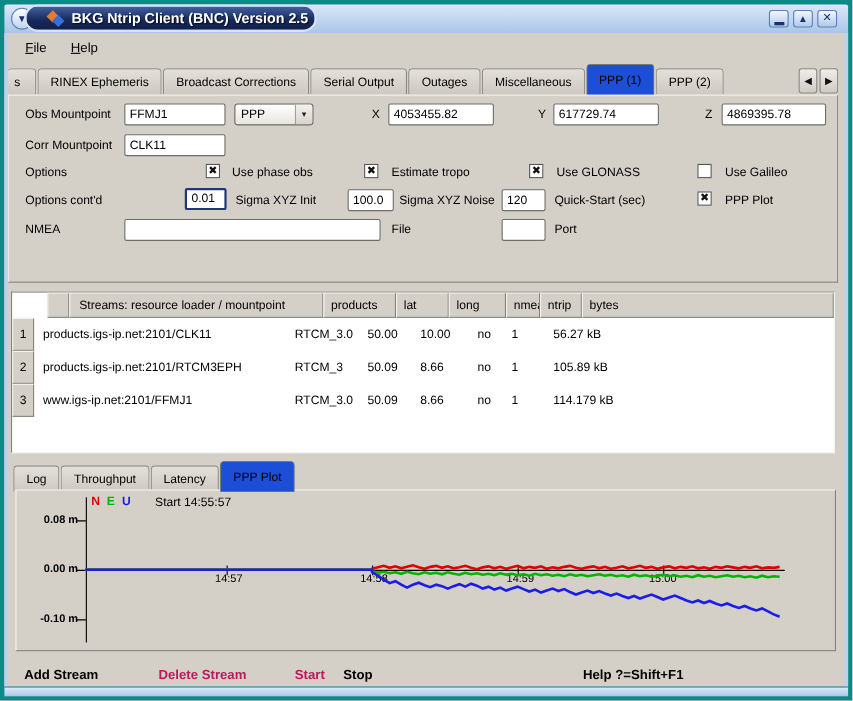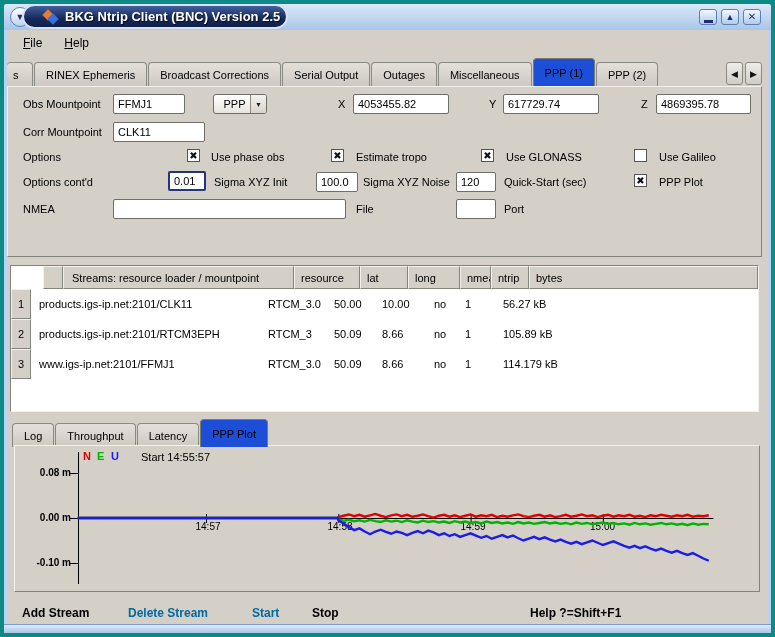--- a/index.html
+++ b/index.html
@@ -76,22 +76,22 @@
     background: #d4d0c8; z-index: 2;
     border: 1px solid; border-color: #f3f1ec #84847e #84847e #f3f1ec;
   }
   .flabel { position: absolute; white-space: nowrap; }
   .tfield {
     position: absolute; height: 20px; border: 1px solid #6e6e68; border-radius: 2px;
     background: #fff; font-family: "Liberation Sans","DejaVu Sans",sans-serif; font-size: 11px; padding: 0 4px; color: #000;
   }
   .tfield.focused { border: 2px solid #23357c; }
   .combo {
-    position: absolute; height: 20px; width: 54px; border: 1px solid #6e6e68; border-radius: 3px;
-    background: linear-gradient(#ffffff,#e8e5df); display: flex; align-items: center; text-align: center;
+    position: absolute; height: 20px; width: 72px; border: 1px solid #6e6e68; border-radius: 3px;
+    background: linear-gradient(#ffffff,#e8e5df); display: flex; align-items: center;
   }
   .combo .combo-text { flex: 1; padding-left: 5px; font-size: 11px; }
   .combo .combo-btn { width: 16px; height: 100%; border-left: 1px solid #8a8a84; display: flex; align-items: center; justify-content: center; font-size: 7px; color: #222; background: linear-gradient(#f4f2ee,#d8d4cc); border-radius: 0 2px 2px 0; }
   .checkbox {
     position: absolute; width: 13px; height: 13px; background: #fff;
     border: 1px solid #555; display: flex; align-items: center; justify-content: center;
     font-size: 10px; line-height: 12px; font-weight: bold; color: #111;
   }
   .checkbox.checked::after { content: "✖"; }
 
@@ -123,21 +123,21 @@
     background: #d4d0c8; z-index: 2;
     border: 1px solid; border-color: #f3f1ec #84847e #84847e #f3f1ec;
   }
   .plot-label { position: absolute; font-size: 10px; white-space: nowrap; }
   .ylab { width: 50px; text-align: right; font-weight: bold; }
   .leg { position: absolute; font-size: 11px; font-weight: bold; }
   #plot-svg { position: absolute; left: 0; top: 0; pointer-events: none; }
 
   
   .foot-btn { position: absolute; top: 576px; font-size: 12px; font-weight: 600; background: none; border: none; color: #000; font-family: inherit; white-space: nowrap; }
-  .foot-btn.disabled { color: #0369a1; }
+  .foot-btn.disabled { color: #be185d; margin-left: 16px; }
   #help-label { position: absolute; top: 576px; left: 523px; font-size: 12px; font-weight: 600; white-space: nowrap; }
 </style>
 </head>
 <body>
 
 <div id="window">
   <div id="titlebar">
     <div id="win-menu-btn">
       <span>▼</span>
     </div>
@@ -183,21 +183,21 @@
       <div class="tab-arrow">
             <span>◀</span>
           </div>
       <div class="tab-arrow">
             <span>▶</span>
           </div>
     </div>
 
     <div id="ppp-panel">
       <span class="flabel" style="left:15px; top:11px;">Obs Mountpoint</span>
-      <input class="tfield" style="left: 105px; top: 7px; width: 72px;" value="FFMJ1">
+      <input class="tfield" style="left: 105px; top: 7px; width: 92px;" value="FFMJ1">
       <div class="combo" style="left:205px; top:7px;">
         <span class="combo-text">PPP</span>
         <span class="combo-btn">
               <span>▼</span>
             </span>
       </div>
       <span class="flabel" style="left:330px; top:11px;">X</span>
       <input class="tfield" style="left: 345px; top: 7px; width: 96px;" value="4053455.82">
       <span class="flabel" style="left:481px; top:11px;">Y</span>
       <input class="tfield" style="left: 495px; top: 7px; width: 96px;" value="617729.74">
@@ -232,21 +232,21 @@
       <span class="flabel" style="left:348px; top:116px;">File</span>
       <input class="tfield" style="left: 448px; top: 112px; width: 40px;" value="">
       <span class="flabel" style="left:496px; top:116px;">Port</span>
 
     </div>
 
     <div id="streams-table">
       <div class="thead">
         <div class="th c-num"></div>
         <div class="th c-src">Streams:   resource loader / mountpoint</div>
-        <div class="th c-dec">resource</div>
+        <div class="th c-dec">products</div>
         <div class="th c-lat">lat</div>
         <div class="th c-lon">long</div>
         <div class="th c-nme">nmea</div>
         <div class="th c-ntr">ntrip</div>
         <div class="th c-byt">bytes</div>
       </div>
       <div class="trow">
         <div class="rownum c-num">1</div>
         <div class="td c-src">products.igs-ip.net:2101/CLK11</div>
         <div class="td c-dec">RTCM_3.0</div>

